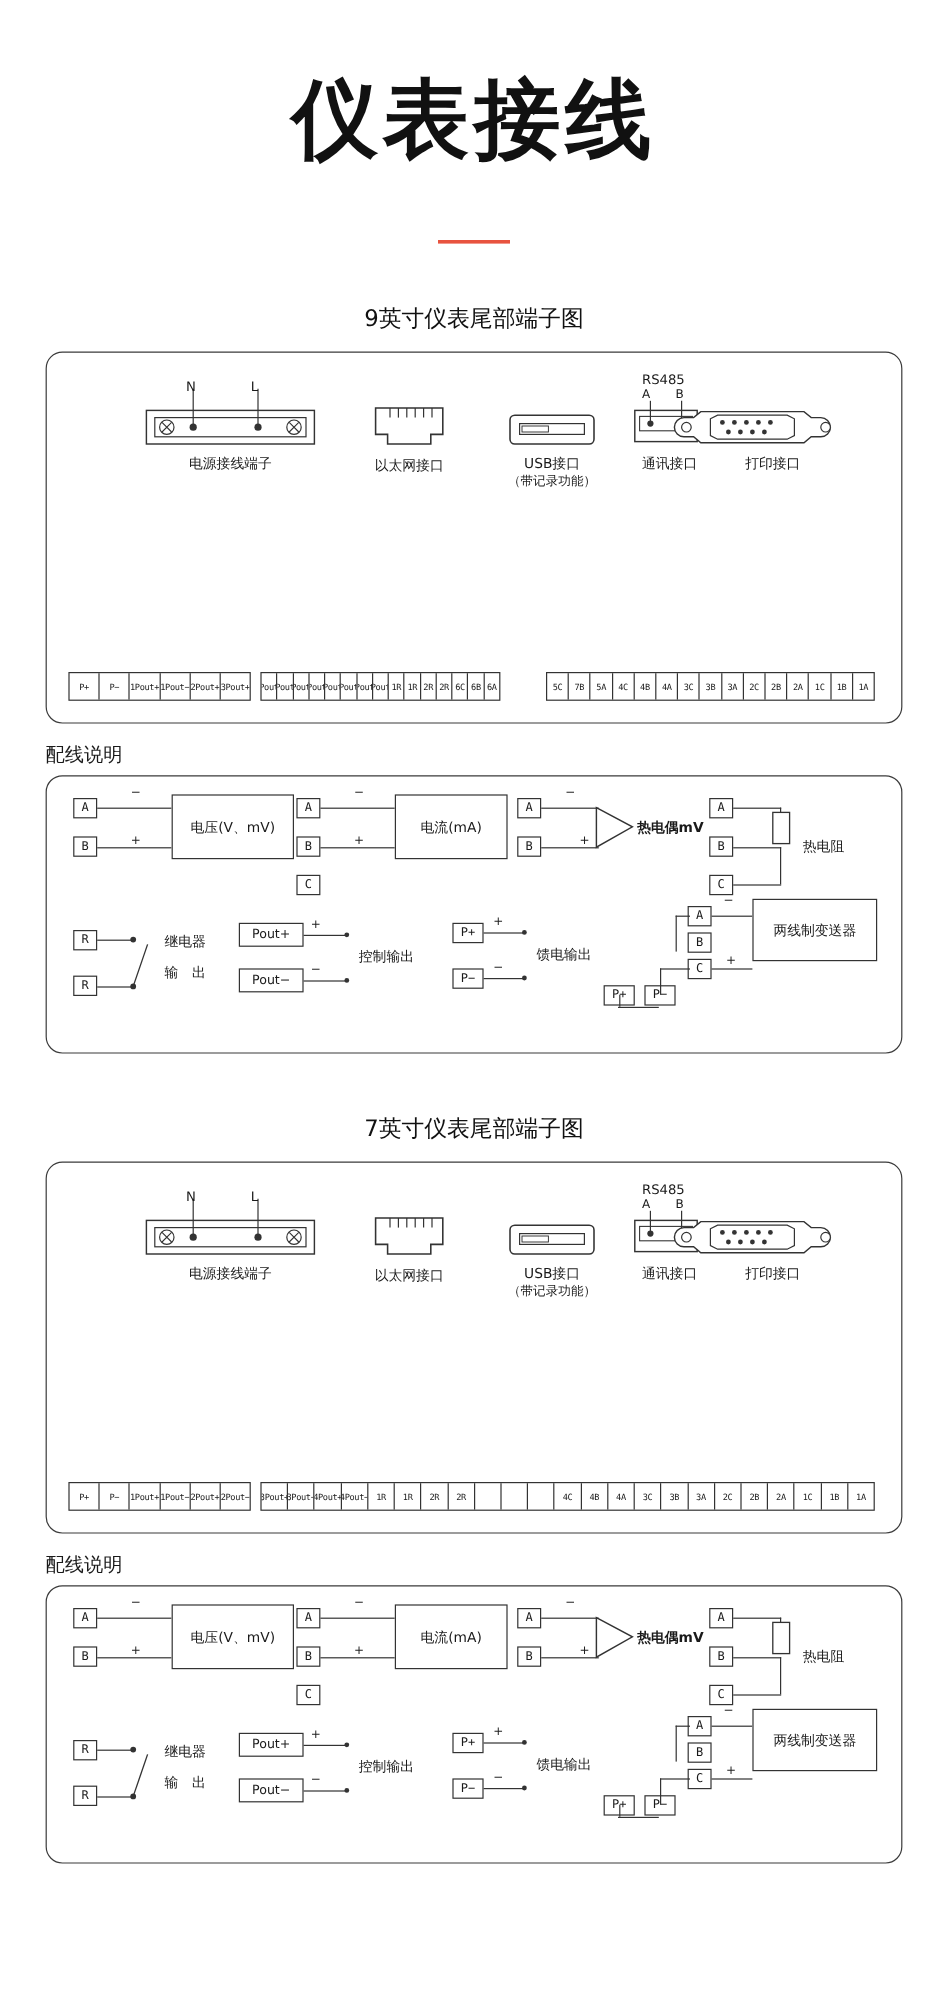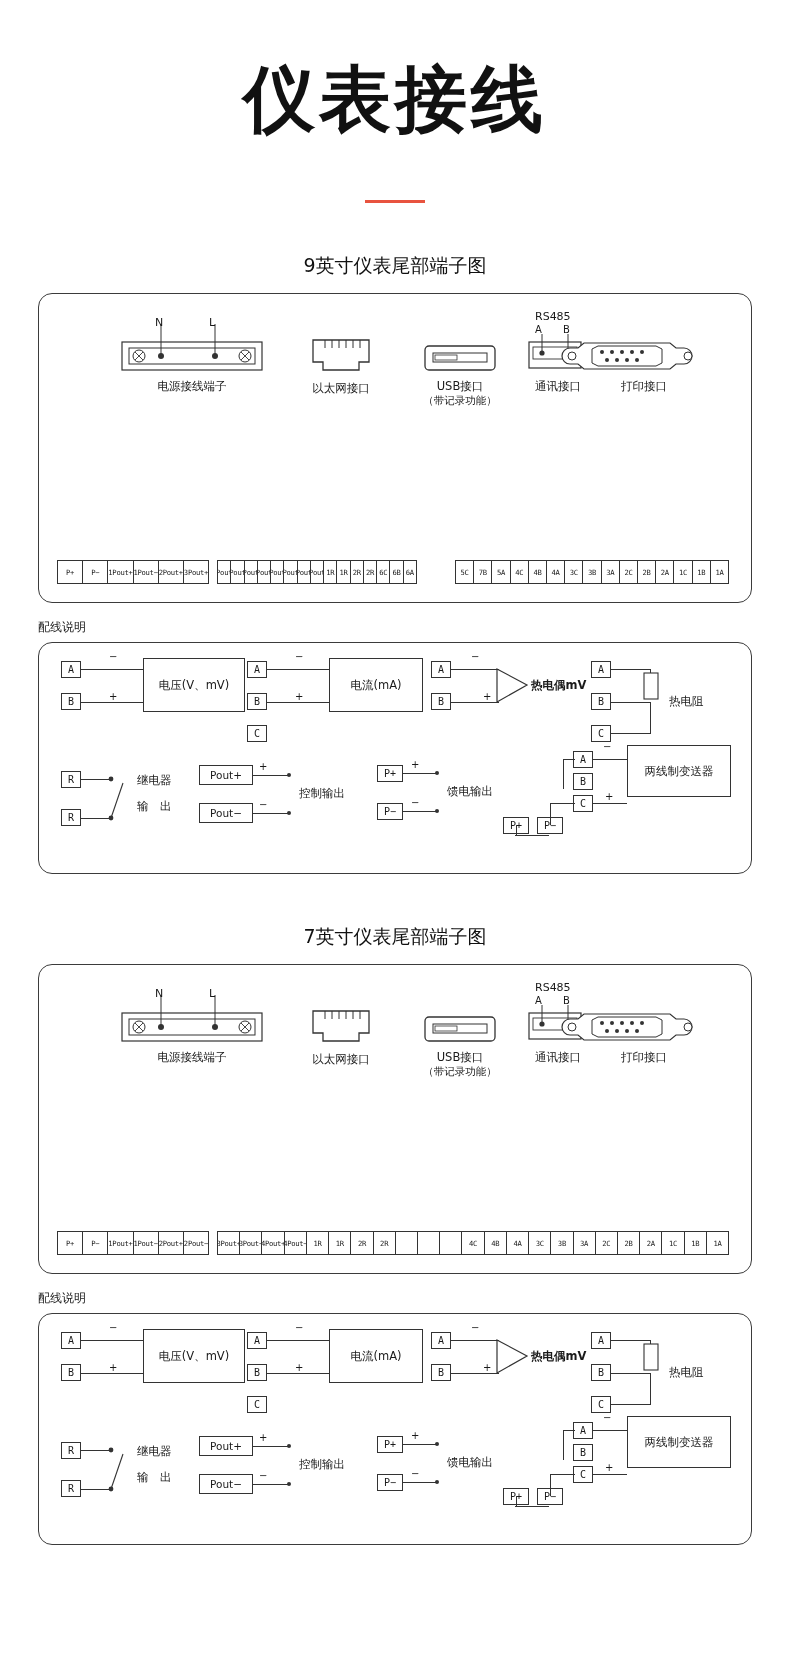--- a/index.html
+++ b/index.html
@@ -39,21 +39,21 @@
   .panel {
     border: 1px solid #3b3b3b;
     border-radius: 14px;
     margin: 0 38px;
     position: relative;
     background: #fff;
   }
   .panel.top { height: 310px; }
   .panel.wire { height: 232px; }
   .caption {
-    font-size: 12px;
+    font-size: 16px;
     margin: 16px 17px 6px 38px;
     font-family: "DejaVu Sans", sans-serif;
   }
   
   .conn-row {
     position: absolute;
     top: 18px; left: 0; right: 0;
     height: 110px;
   }
   .conn {

